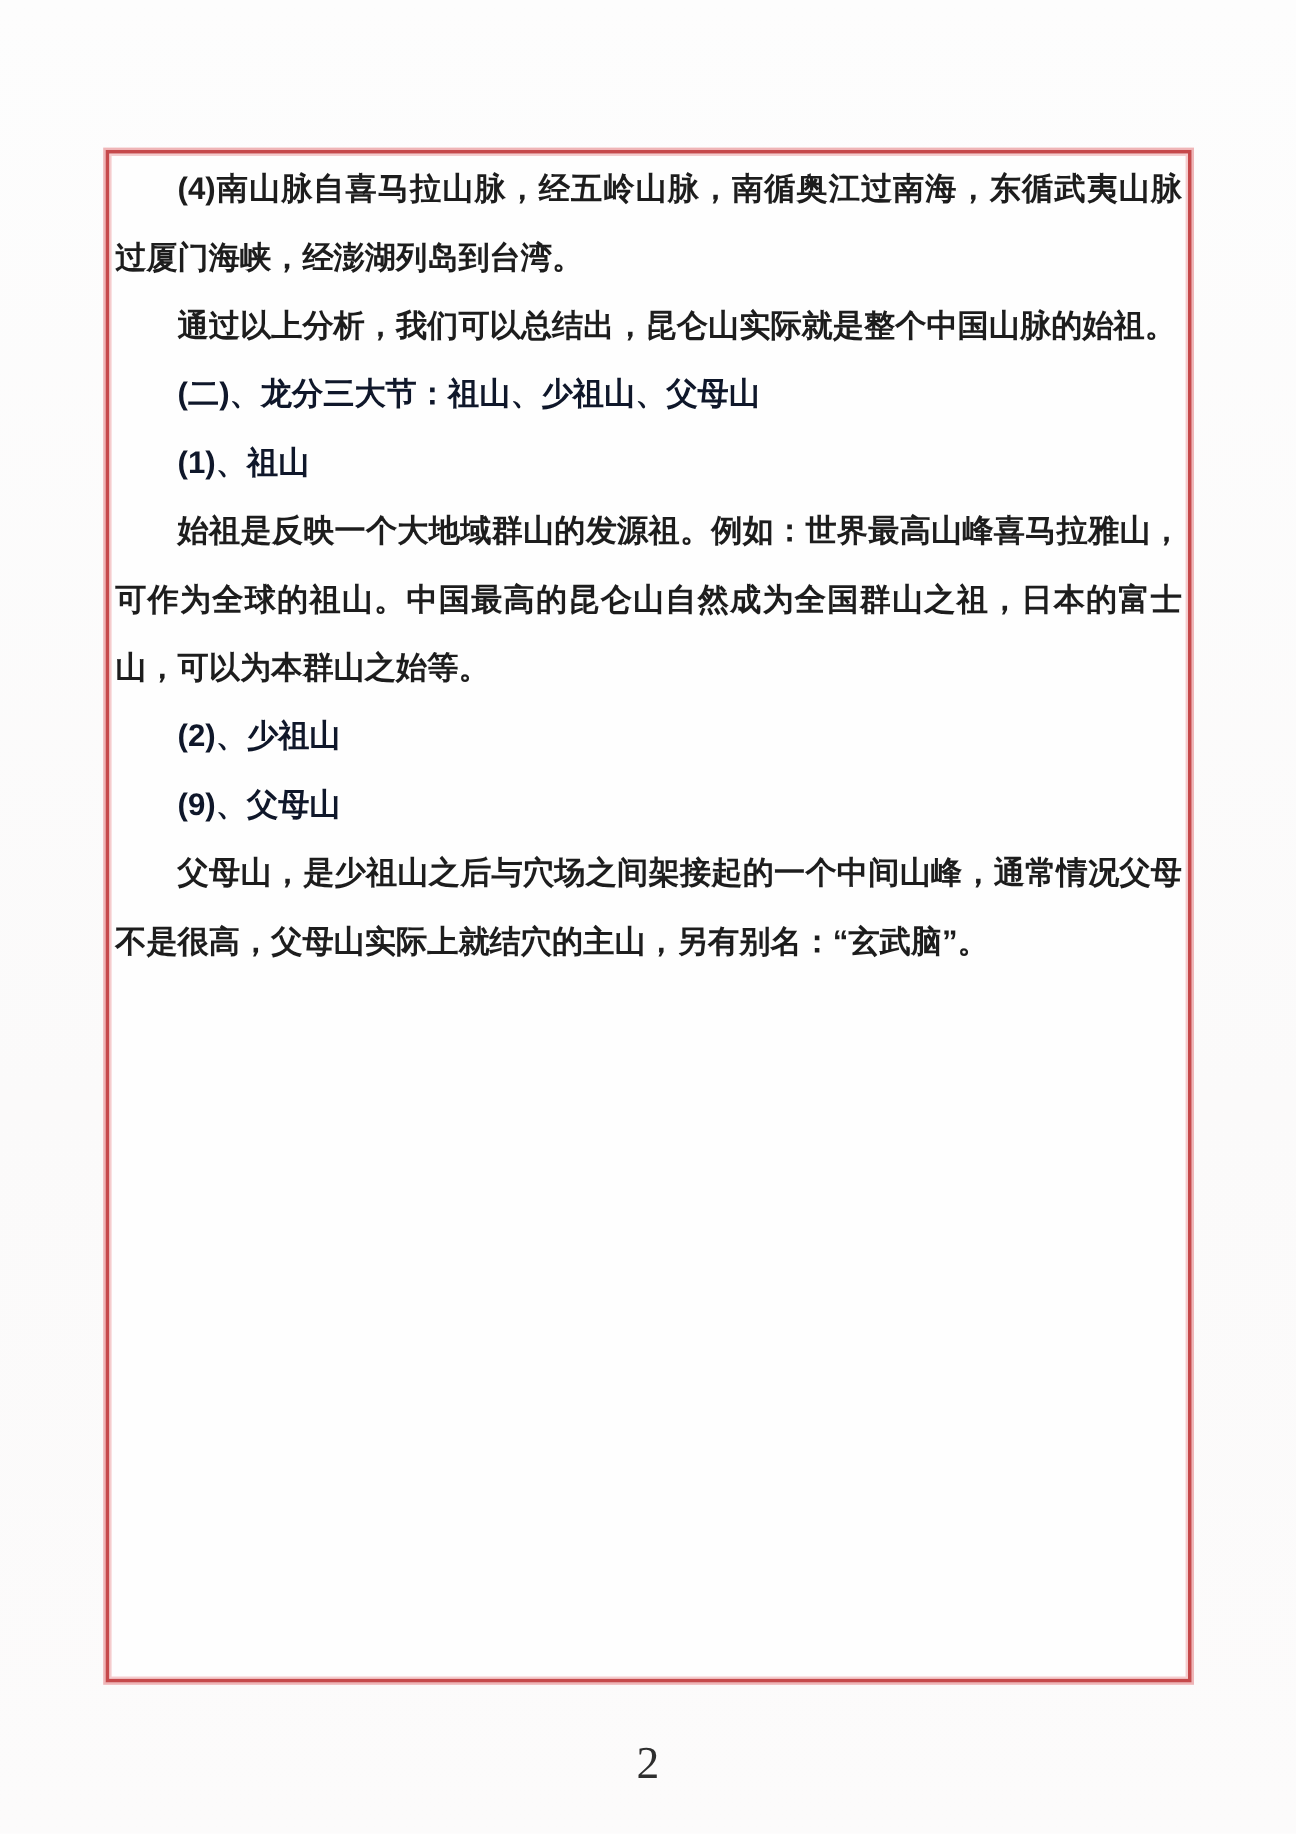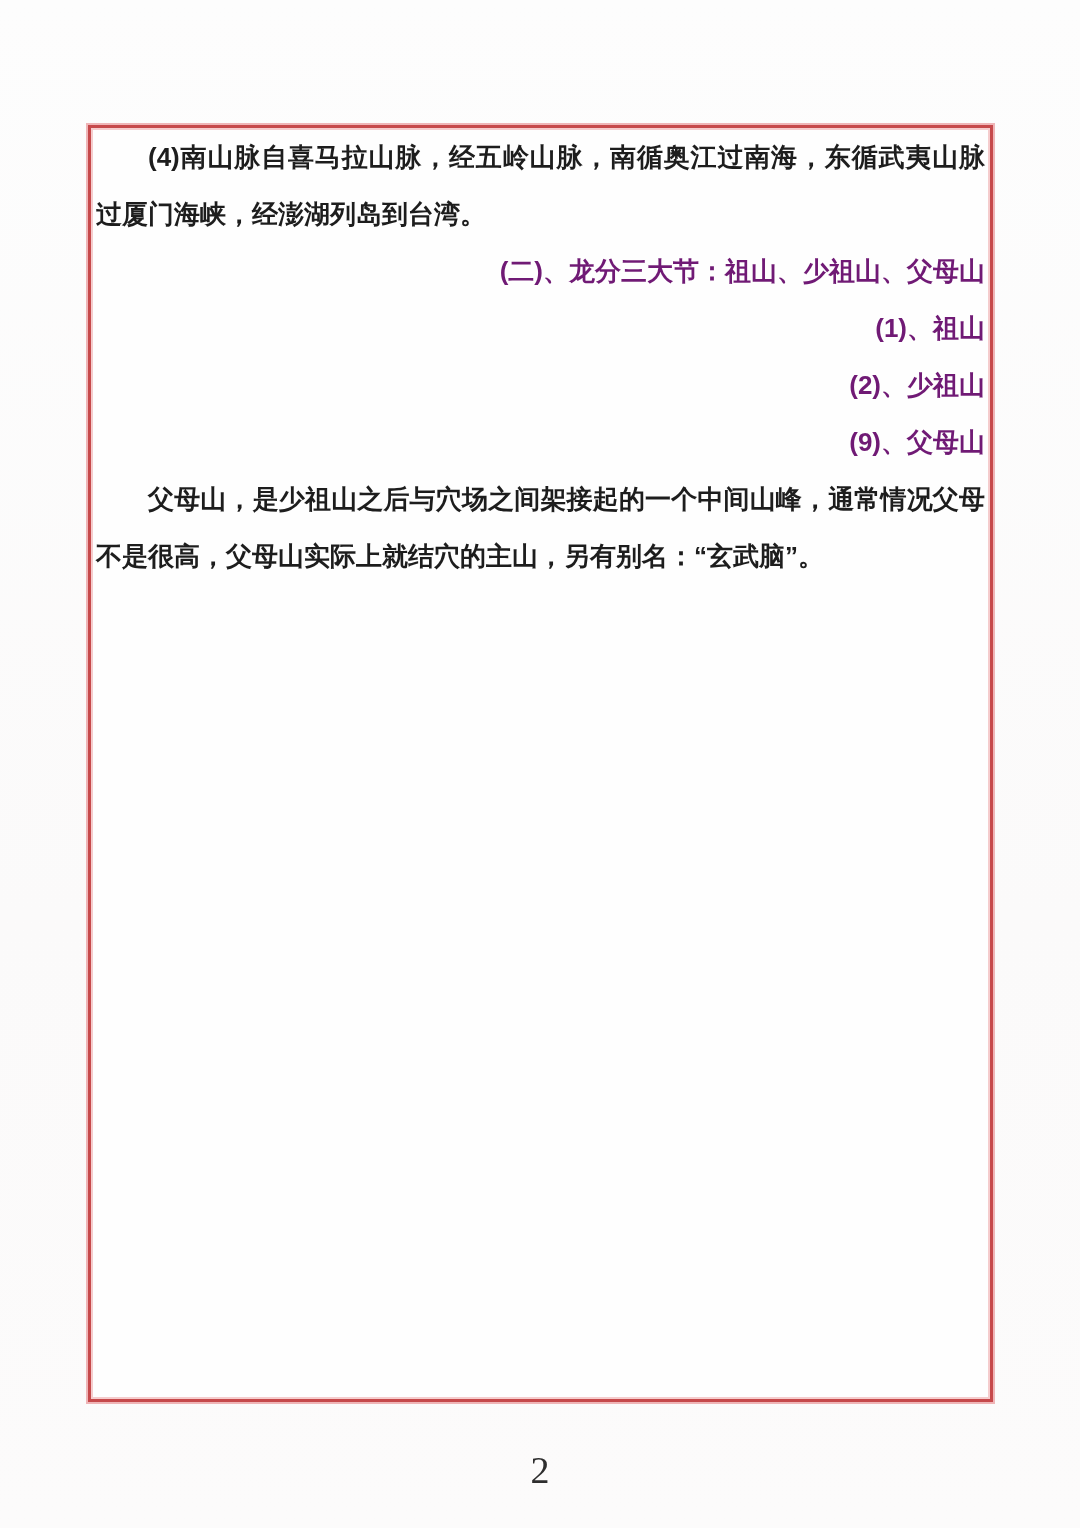--- a/index.html
+++ b/index.html
@@ -40,41 +40,43 @@
     font-size: 26px;
     line-height: 57px;
     font-weight: bold;
     letter-spacing: 0px;
     color: #1d1d1d;
     text-align: justify;
     text-justify: inter-ideograph;
     text-indent: 2em;
   }
   .content-frame p.heading {
-    color: #701a75;
-    text-align: right;
+    color: #0f172a;
+    text-align: left;
   }
   .page-number {
     position: absolute;
     left: 0;
     top: 1448px;
     width: 1080px;
     text-align: center;
     font-family: "Liberation Serif", serif;
     font-size: 38px;
     font-weight: normal;
     color: #2e2e2e;
   }
 </style>
 </head>
 <body>
 
 <div class="page">
   <div class="content-frame">
       <p class="body">(4)南山脉自喜马拉山脉，经五岭山脉，南循奥江过南海，东循武夷山脉过厦门海峡，经澎湖列岛到台湾。</p>
+      <p class="body">通过以上分析，我们可以总结出，昆仑山实际就是整个中国山脉的始祖。</p>
       <p class="heading">(二)、龙分三大节：祖山、少祖山、父母山</p>
       <p class="heading">(1)、祖山</p>
+      <p class="body">始祖是反映一个大地域群山的发源祖。例如：世界最高山峰喜马拉雅山，可作为全球的祖山。中国最高的昆仑山自然成为全国群山之祖，日本的富士山，可以为本群山之始等。</p>
       <p class="heading">(2)、少祖山</p>
       <p class="heading">(9)、父母山</p>
       <p class="body">父母山，是少祖山之后与穴场之间架接起的一个中间山峰，通常情况父母不是很高，父母山实际上就结穴的主山，另有别名：“玄武脑”。</p>
     </div>
   <div class="page-number">2</div>
 </div>
 
 </body></html>

